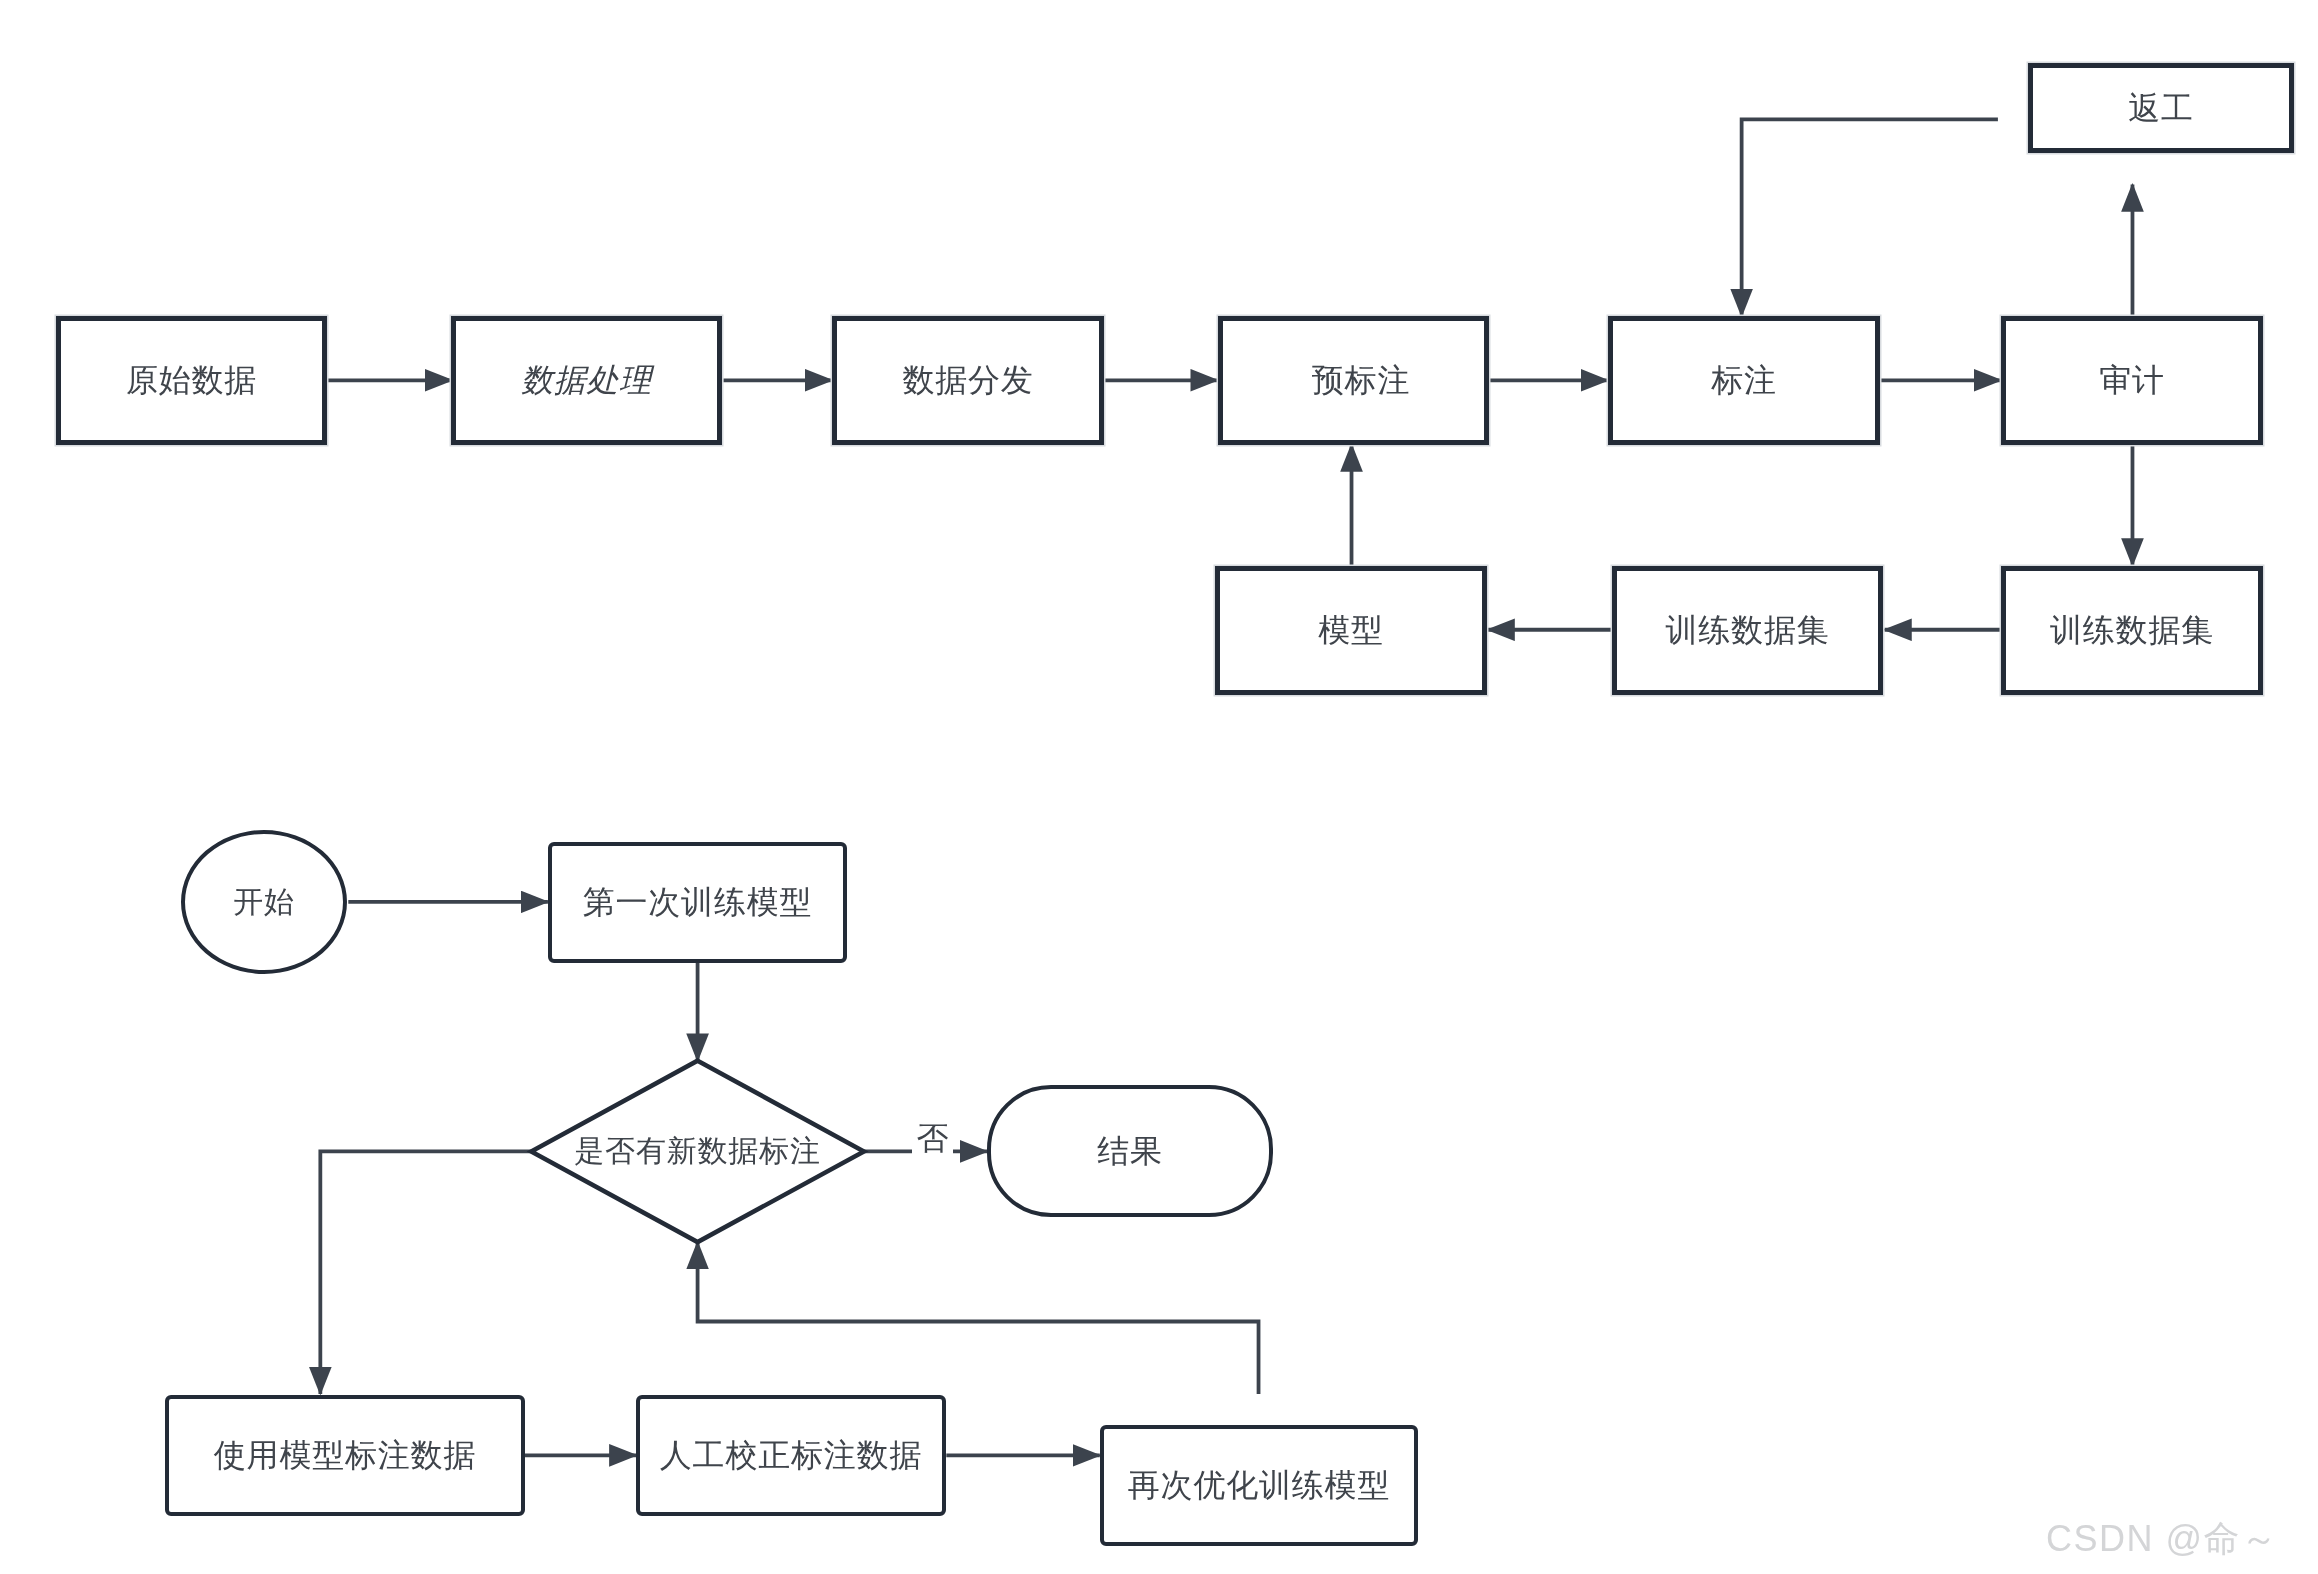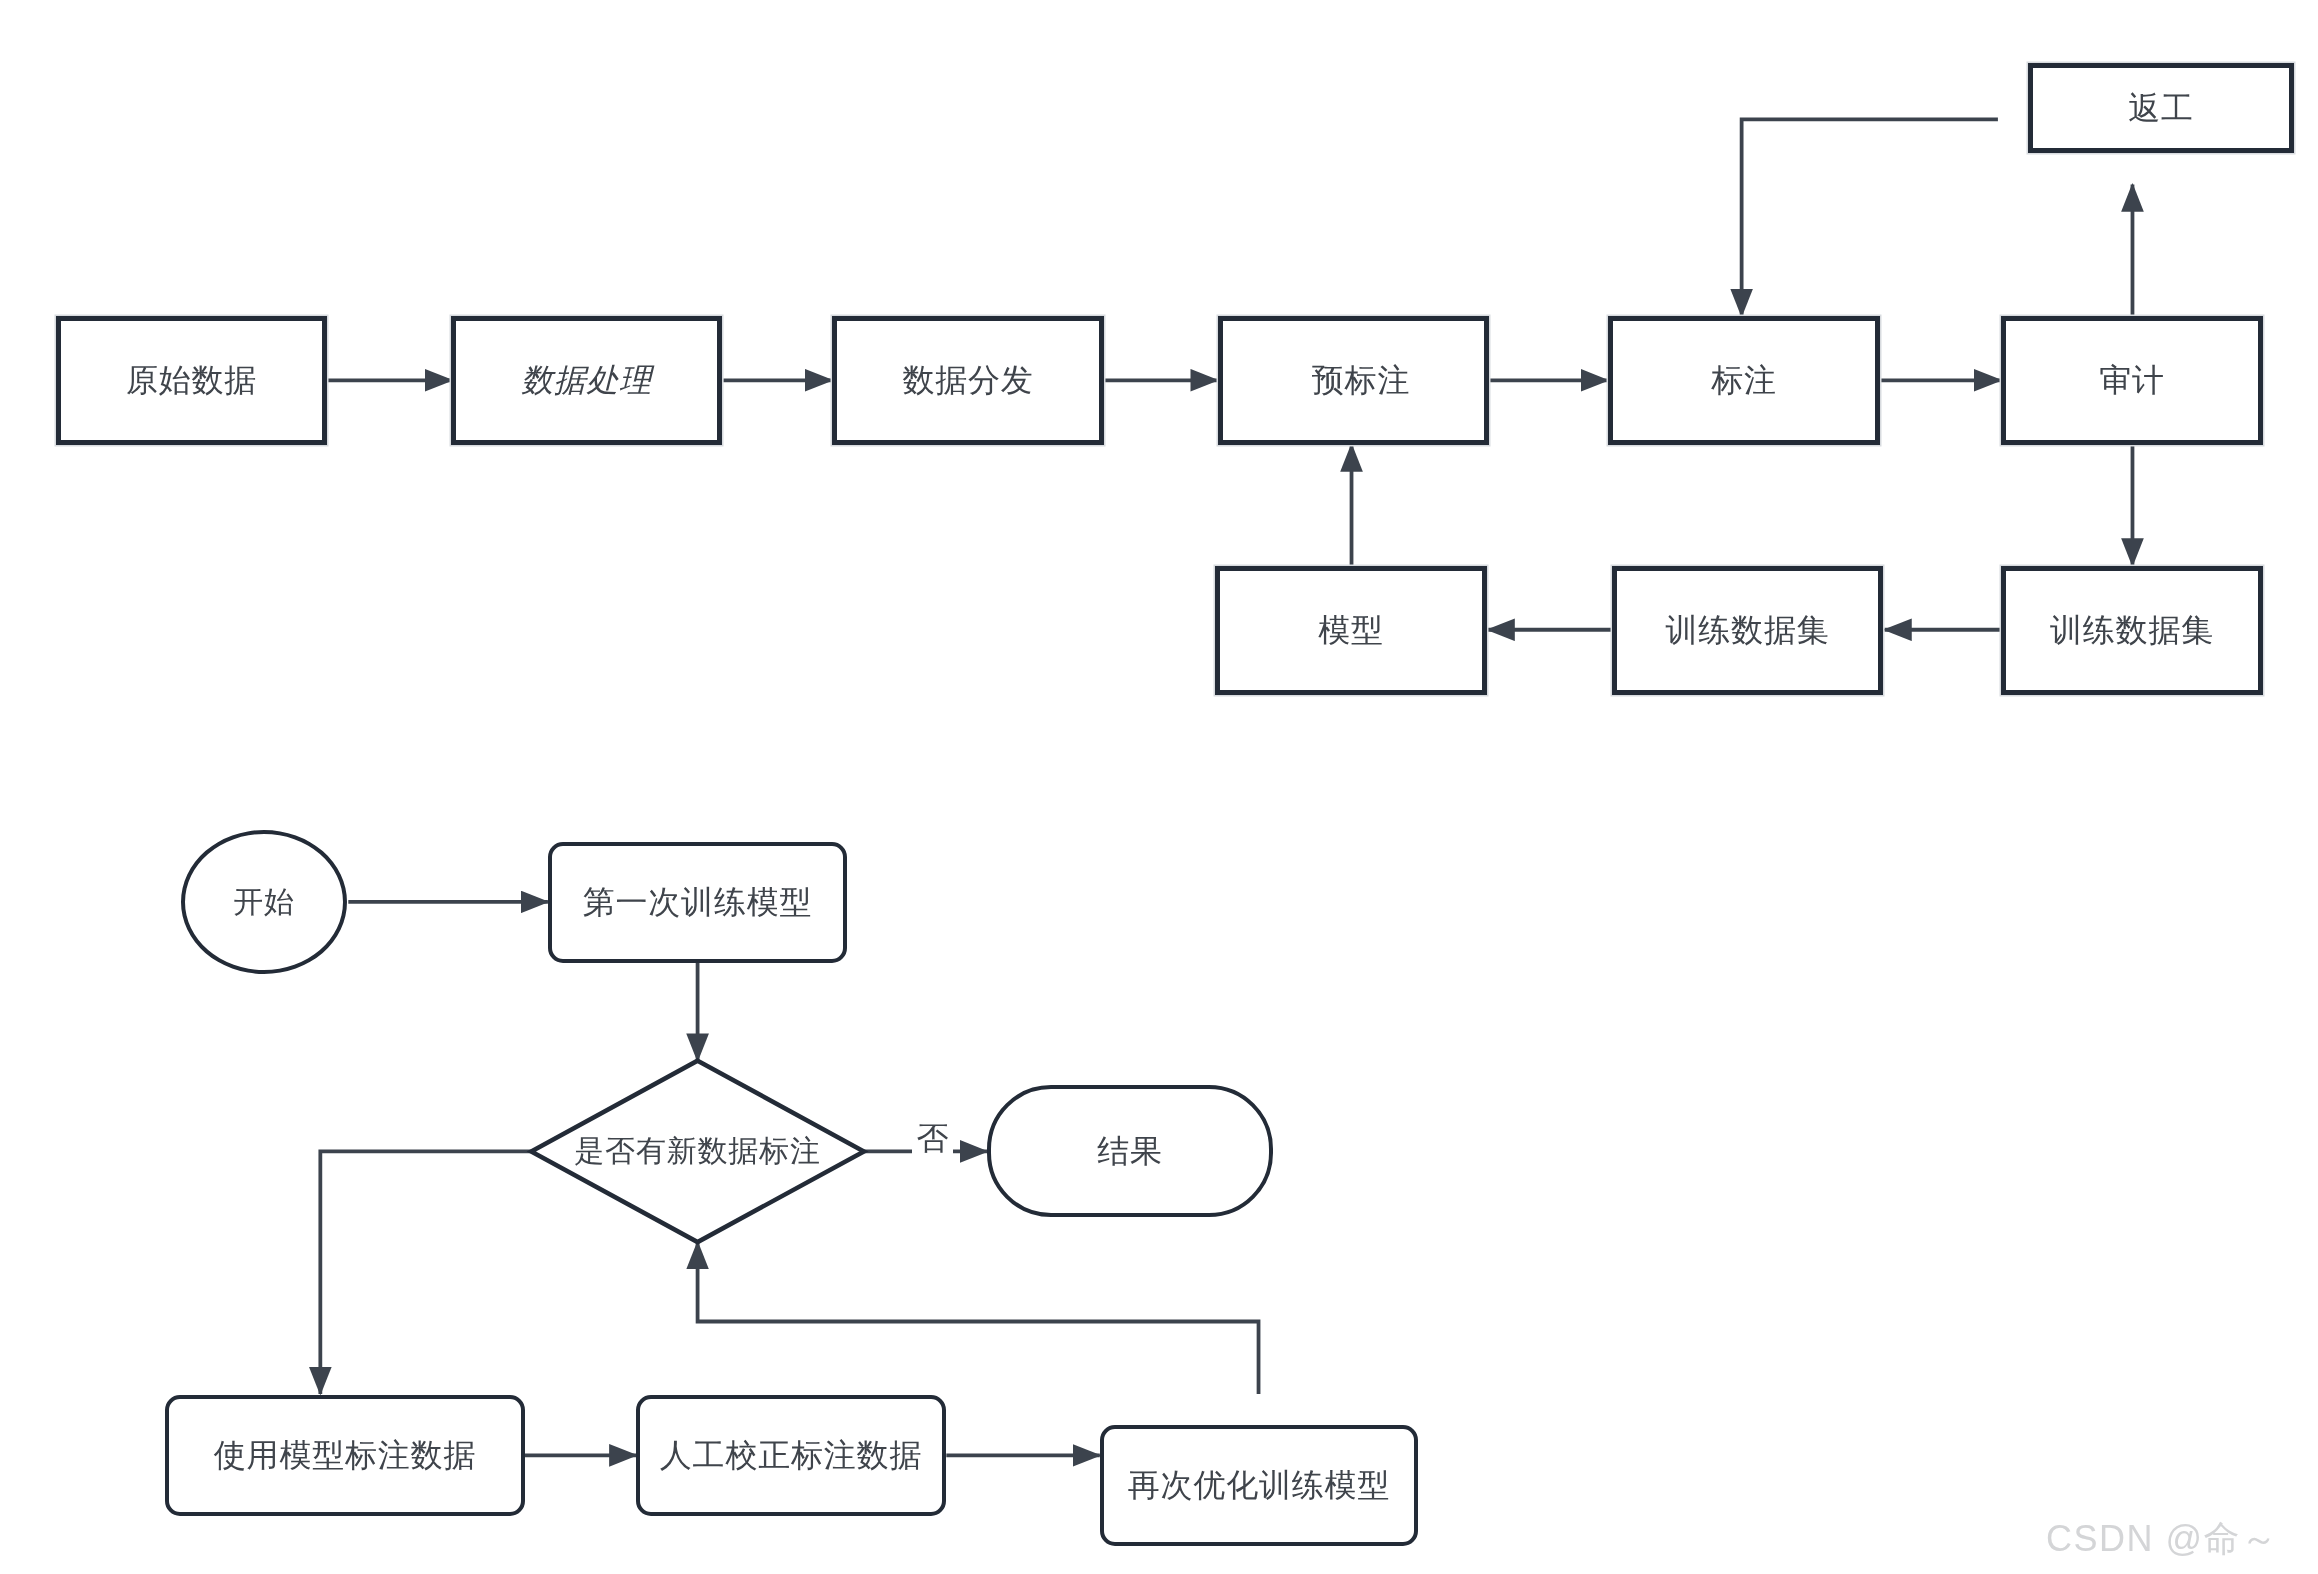--- a/index.html
+++ b/index.html
@@ -34,21 +34,21 @@
     font-size:32px;
     letter-spacing:0.8px;
     line-height:1.2;
   }
   .box{ 
     border:5.3px solid var(--border);
     box-shadow:0 0 0 1.5px #d8dbdf;
   }
   .rbox{ 
     border:4.5px solid var(--border);
-    border-radius:15px;
+    border-radius:6px;
   }
   .ellipse{
     border:4.5px solid var(--border);
     border-radius:50%;
     font-size:30px;
   }
   .stadium{
     border:4.5px solid var(--border);
     border-radius:64px;
   }

